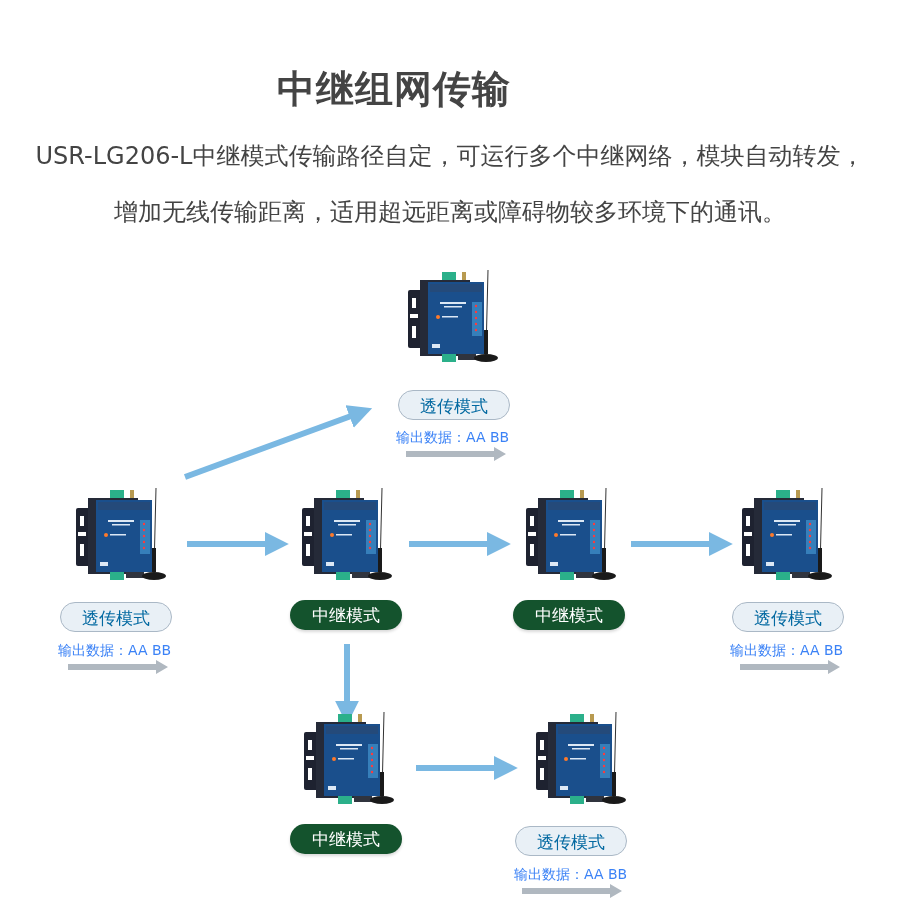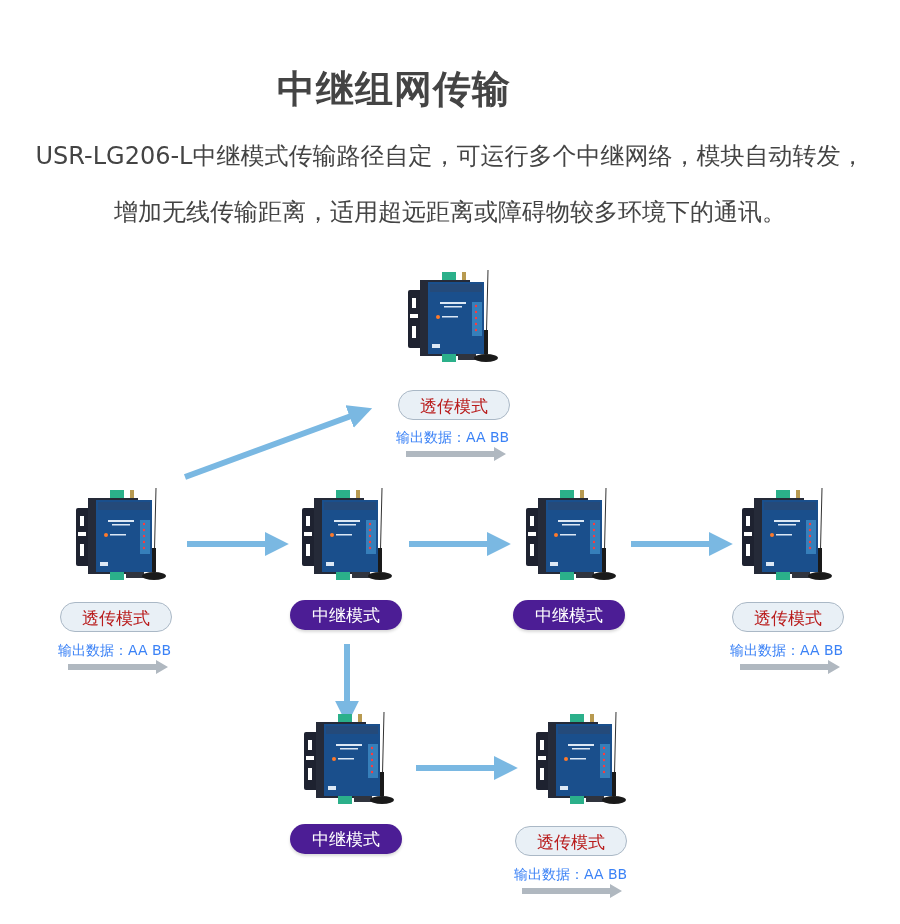--- a/index.html
+++ b/index.html
@@ -7,22 +7,22 @@
          font-family:"DejaVu Sans", "Liberation Sans", sans-serif; }
   .title { position:absolute; left:0; top:64px; width:788px; text-align:center;
            font-size:38px; font-weight:bold; color:#444444; letter-spacing:1px; }
   .desc { position:absolute; left:0; width:900px; text-align:center; font-size:24px; color:#444444; }
   .desc.l1 { top:140px; }
   .desc.l2 { top:180px;margin-top:16px; }
   svg.arrows { position:absolute; left:0; top:0; width:900px; height:924px; }
   .device { position:absolute; width:100px; height:100px; }
   .pill { position:absolute; width:112px; height:30px; border-radius:15px; text-align:center;
           line-height:30px; font-size:17px; box-sizing:border-box; }
-  .pill.trans { background:#e9f0f6; border:1.5px solid #aab8c6; color:#b91c1c; }
-  .pill.relay { background:#4c1d95; color:#ffffff; box-shadow:0 2px 3px rgba(0,0,0,0.15); }
+  .pill.trans { background:#e9f0f6; border:1.5px solid #aab8c6; color:#0369a1; }
+  .pill.relay { background:#14532d; color:#ffffff; box-shadow:0 2px 3px rgba(0,0,0,0.15); }
   .out { position:absolute; font-size:14px; color:#3b82f6; white-space:nowrap; }
   .out-arrow { position:absolute; width:100px; height:14px; }
 </style>
 </head>
 <body>
 
 <div class="title">中继组网传输</div>
 <div class="desc l1">USR-LG206-L中继模式传输路径自定，可运行多个中继网络，模块自动转发，</div>
 <div class="desc l2">增加无线传输距离，适用超远距离或障碍物较多环境下的通讯。</div>
 

